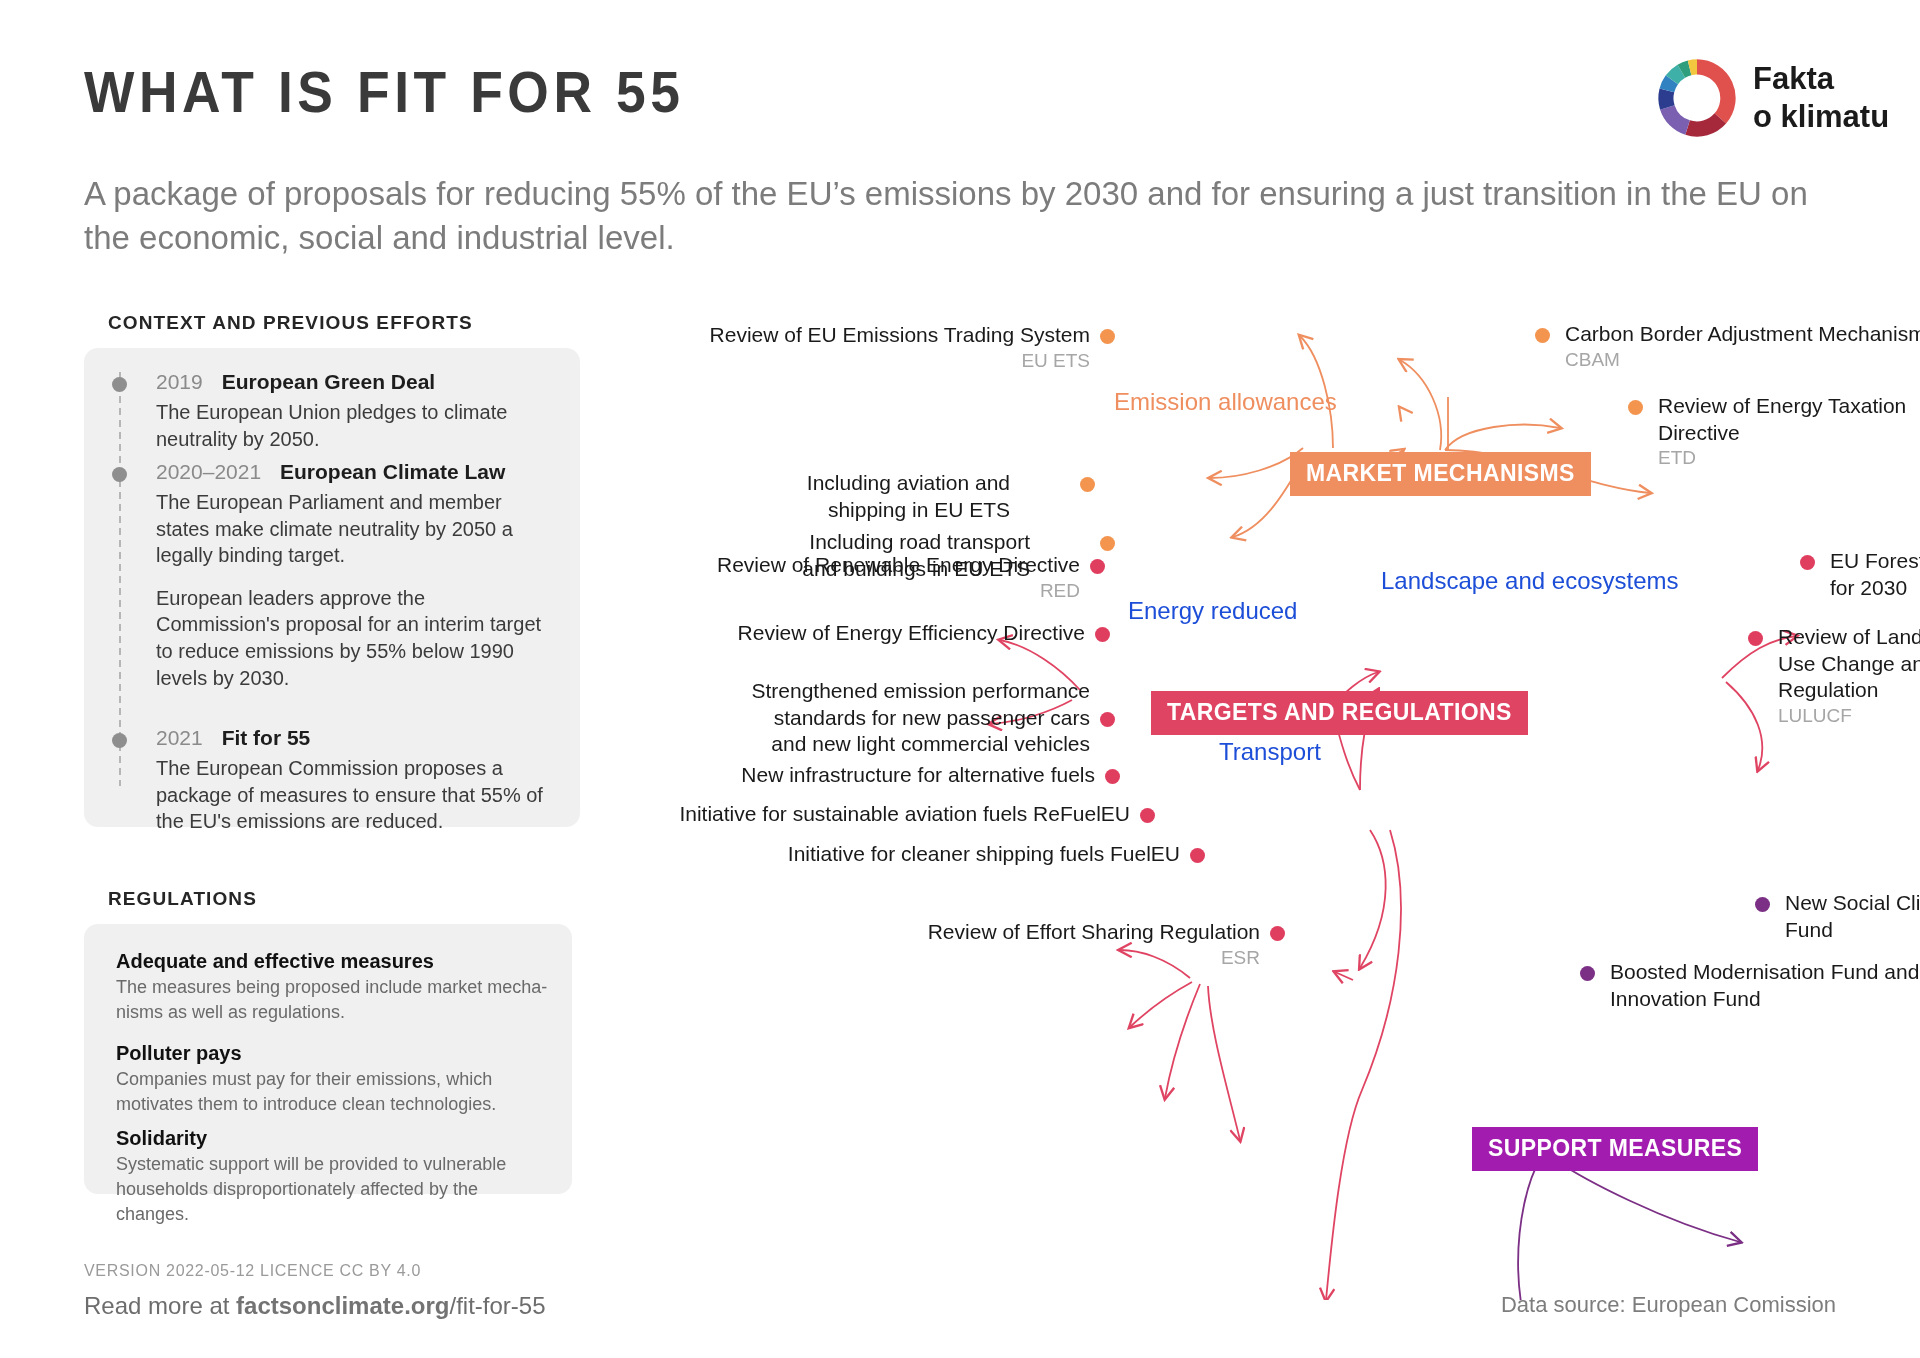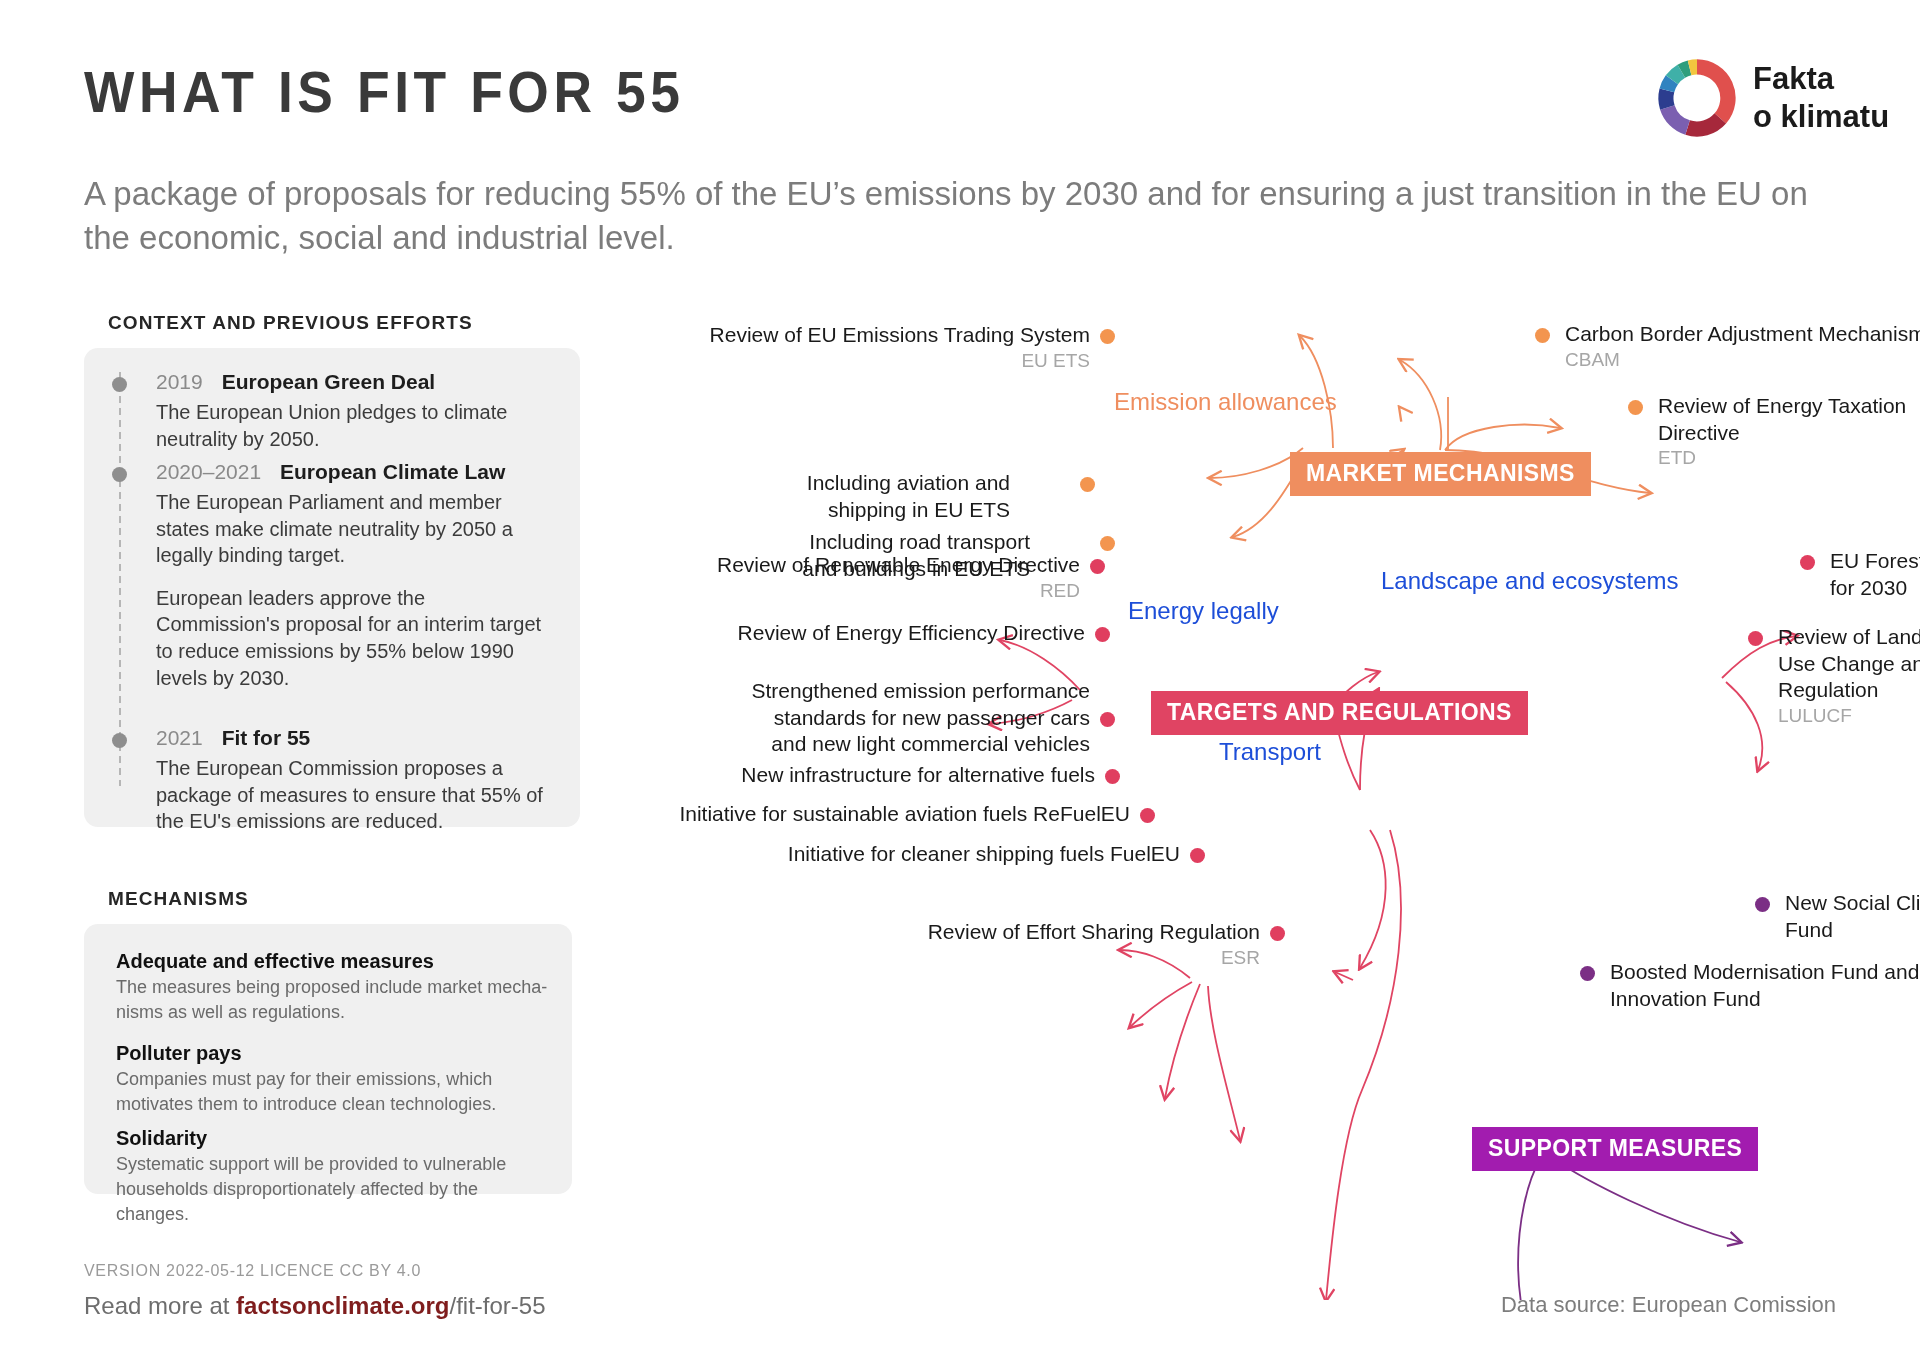--- a/index.html
+++ b/index.html
@@ -60,21 +60,21 @@
 
   #principles-heading { left:108px; top:888px; }
   #principles-panel { left:84px; top:924px; width:488px; height:270px; }
   .pr-item { position:absolute; left:32px; width:438px; }
   .pr-title { font-size:20px; font-weight:bold; color:#111; }
   .pr-body { font-size:18px; line-height:1.4; color:#6a6a6a; margin-top:2px; }
 
   
   #version { position:absolute; left:84px; top:1262px; font-size:16px; letter-spacing:.7px; color:#9a9a9a; }
   #readmore { position:absolute; left:84px; top:1292px; font-size:24px; color:#6d6d6d; }
-  #readmore b { color:#7f1d1d; }
+  #readmore b { color:#737373; }
   #datasource { position:absolute; right:84px; top:1292px; font-size:22px; color:#7d7d7d; }
 
   
   #diagram { position:absolute; left:600px; top:300px; width:1320px; height:1000px; }
   #arrows { position:absolute; left:0; top:0; width:1320px; height:1000px; }
 
   .node { position:absolute; }
   .node .txt { font-size:21px; line-height:1.27; color:#1a1a1a; white-space:pre-line; }
   .node .abbr { font-size:19px; color:#a6a6a6; margin-top:1px; }
   .dot { position:absolute; width:15px; height:15px; border-radius:50%; }
@@ -152,21 +152,21 @@
     <div class="tl-bullet"></div>
     <div class="tl-head">
       <span class="tl-year">2021</span>
       <span style="display:inline-block;width:10px"></span>
       <span class="tl-name">Fit for 55</span>
     </div>
     <div class="tl-body">The European Commission proposes a package of measures to ensure that 55% of the EU's emissions are reduced.</div>
   </div>
 </div>
 
-<div class="col-heading" id="principles-heading">MECHANISMS</div>
+<div class="col-heading" id="principles-heading">REGULATIONS</div>
 
 <div class="panel" id="principles-panel">
   <div class="pr-item" style="top:26px;">
     <div class="pr-title">Adequate and effective measures</div>
     <div class="pr-body">The measures being proposed include market mecha-nisms as well as regulations.</div>
   </div>
   <div class="pr-item" style="top:118px;">
     <div class="pr-title">Polluter pays</div>
     <div class="pr-body">Companies must pay for their emissions, which motivates them to introduce clean technologies.</div>
   </div>
@@ -224,21 +224,21 @@
       <path d="M955,860 C985,880 1060,920 1140,942"></path>
       <path d="M940,860 C915,900 900,1030 960,1085"></path>
     </g>
   </svg>
 
   <div class="cat bg-orange" style="left:690px; top:152px;">MARKET MECHANISMS</div>
   <div class="cat bg-pink" style="left:551px; top:358px;">TARGETS AND REGULATIONS</div>
   <div class="cat bg-purple" style="left:872px; top:827px;">SUPPORT MEASURES</div>
 
   <div class="sub c-orange" style="left:514px; top:88px;">Emission allowances</div>
-  <div class="sub c-pink" style="left:528px; top:297px;">Energy legally</div>
+  <div class="sub c-pink" style="left:528px; top:297px;">Energy reduced</div>
   <div class="sub c-pink" style="left:781px; top:267px;">Landscape and ecosystems</div>
   <div class="sub c-pink" style="left:619px; top:438px;">Transport</div>
 
   <div class="node r-node" style="left:0px; top:22px; width:490px;">
     <div class="txt">Review of EU Emissions Trading System</div>
     <div class="abbr">EU ETS</div>
     <div class="dot d-orange" style="left:500px; top:7px;"></div>
   </div>
 
   <div class="node r-node" style="left:60px; top:170px; width:350px;">

